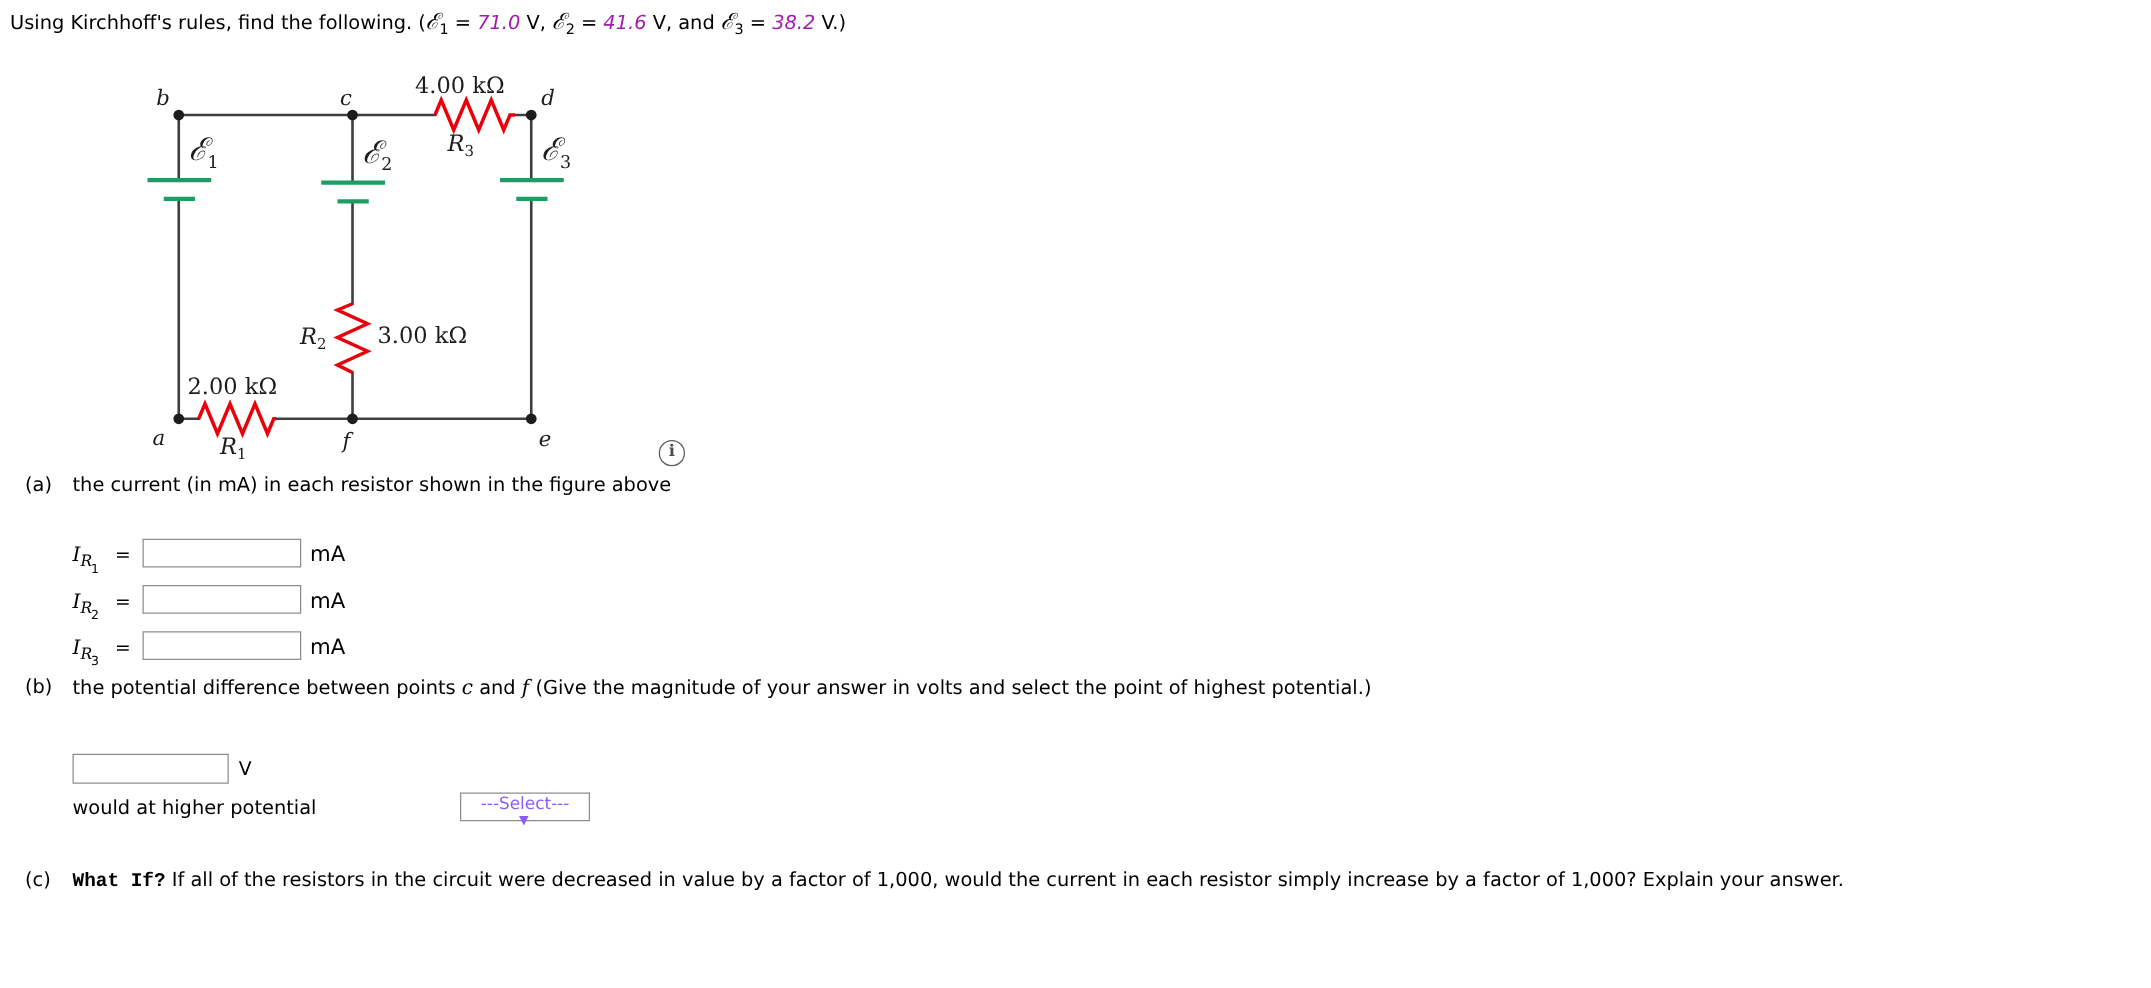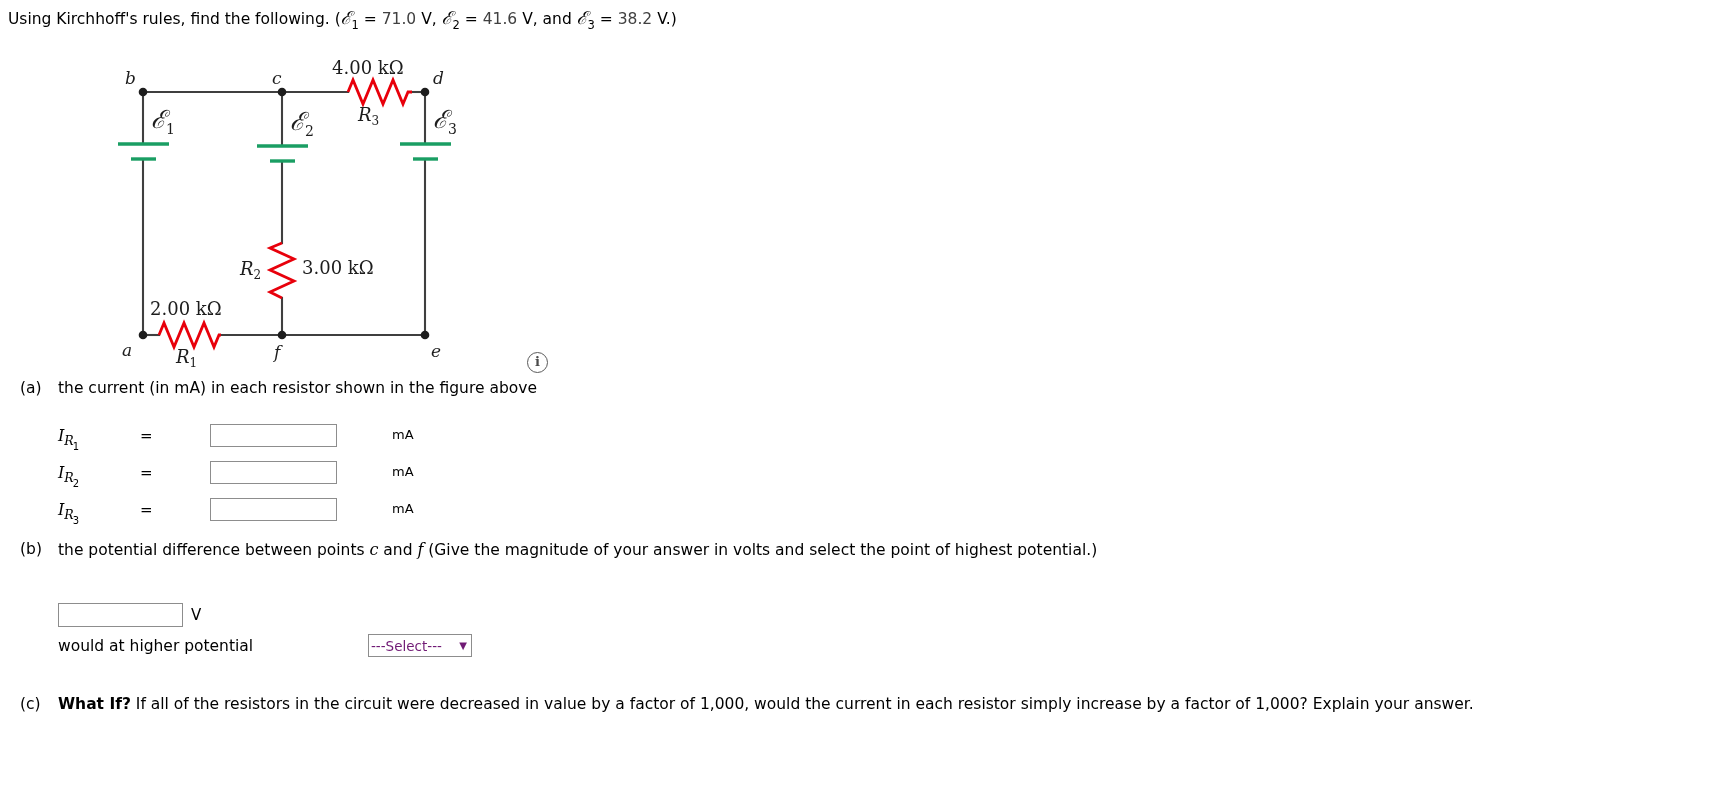--- a/index.html
+++ b/index.html
@@ -21,21 +21,21 @@
 
   
   .prompt {
     position: absolute;
     left: 8px;
     top: 8px;
     white-space: nowrap;
     font-size: 15.5px;
     line-height: 20px;
   }
-  .val-red { color: #404040; }
+  .val-red { color: #a21caf; font-style: italic; }
   .emf {
     font-family: "DejaVu Serif", "Liberation Serif", serif;
     font-style: italic;
     font-size: 18px;
   }
   .emf sub {
     font-size: 11.5px;
     font-style: normal;
     font-family: "DejaVu Sans", sans-serif;
   }
@@ -83,33 +83,32 @@
   .ital {
     font-style: italic;
     font-family: "DejaVu Serif", "Liberation Serif", serif;
     font-size: 16px;
   }
 
   #part-a { top: 379px; }
   #part-b { top: 540px; }
   #part-c { top: 695px; }
 
-  .whatif { font-weight: bold; }
+  .whatif { font-weight: bold; font-family: Liberation Mono, monospace; }
 
   
   .ans-rows {
     position: absolute;
     left: 58px;
     top: 424px;
   }
   .ans-row {
     height: 37px;
     display: flex;
-    align-items: flex-start;
-    gap: 48px;
+    align-items: center;
   }
   .var-lbl {
     width: 34px;
     font-family: "DejaVu Serif", "Liberation Serif", serif;
     font-style: italic;
     font-size: 16px;
     position: relative;
     padding-top: 2px;
   }
   .var-lbl .sub1 {
@@ -137,21 +136,21 @@
     border: 1px solid #8d8d8d;
     background: #fff;
     font-family: "DejaVu Sans", sans-serif;
     font-size: 14px;
     padding: 1px 3px;
     outline: none;
   }
   .unit {
     padding-left: 7px;
     padding-top: 3px;
-    font-size: 13px;
+    font-size: 17px;
   }
 
   
   .b-rows {
     position: absolute;
     left: 58px;
     top: 603px;
   }
   .b-row {
     height: 31px;
@@ -178,26 +177,27 @@
     padding-top: 3px;
     font-size: 15px;
   }
   .sel {
     width: 104px;
     height: 23px;
     border: 1px solid #8d8d8d;
     background: #fff;
     font-family: "DejaVu Sans", sans-serif;
     font-size: 13.5px;
-    color: #701a75;
+    color: #8b5cf6;
     padding: 0 2px;
     display: flex;
     align-items: center;
     justify-content: space-between;
     cursor: pointer;
+    flex-direction: column;
   }
   .sel .chev { font-size: 10px; padding-right: 2px; }
 </style>
 </head>
 <body>
 
 <div class="prompt">
   <span>Using Kirchhoff's rules, find the following. (</span><span class="emf"><span>ℰ</span><sub>1</sub></span><span> = </span><span class="val-red">71.0</span>
   <span>V</span><span>, </span><span class="emf"><span>ℰ</span><sub>2</sub></span><span> = </span><span class="val-red">41.6</span>
   <span>V</span><span>, and </span><span class="emf"><span>ℰ</span><sub>3</sub></span><span> = </span><span class="val-red">38.2</span>

